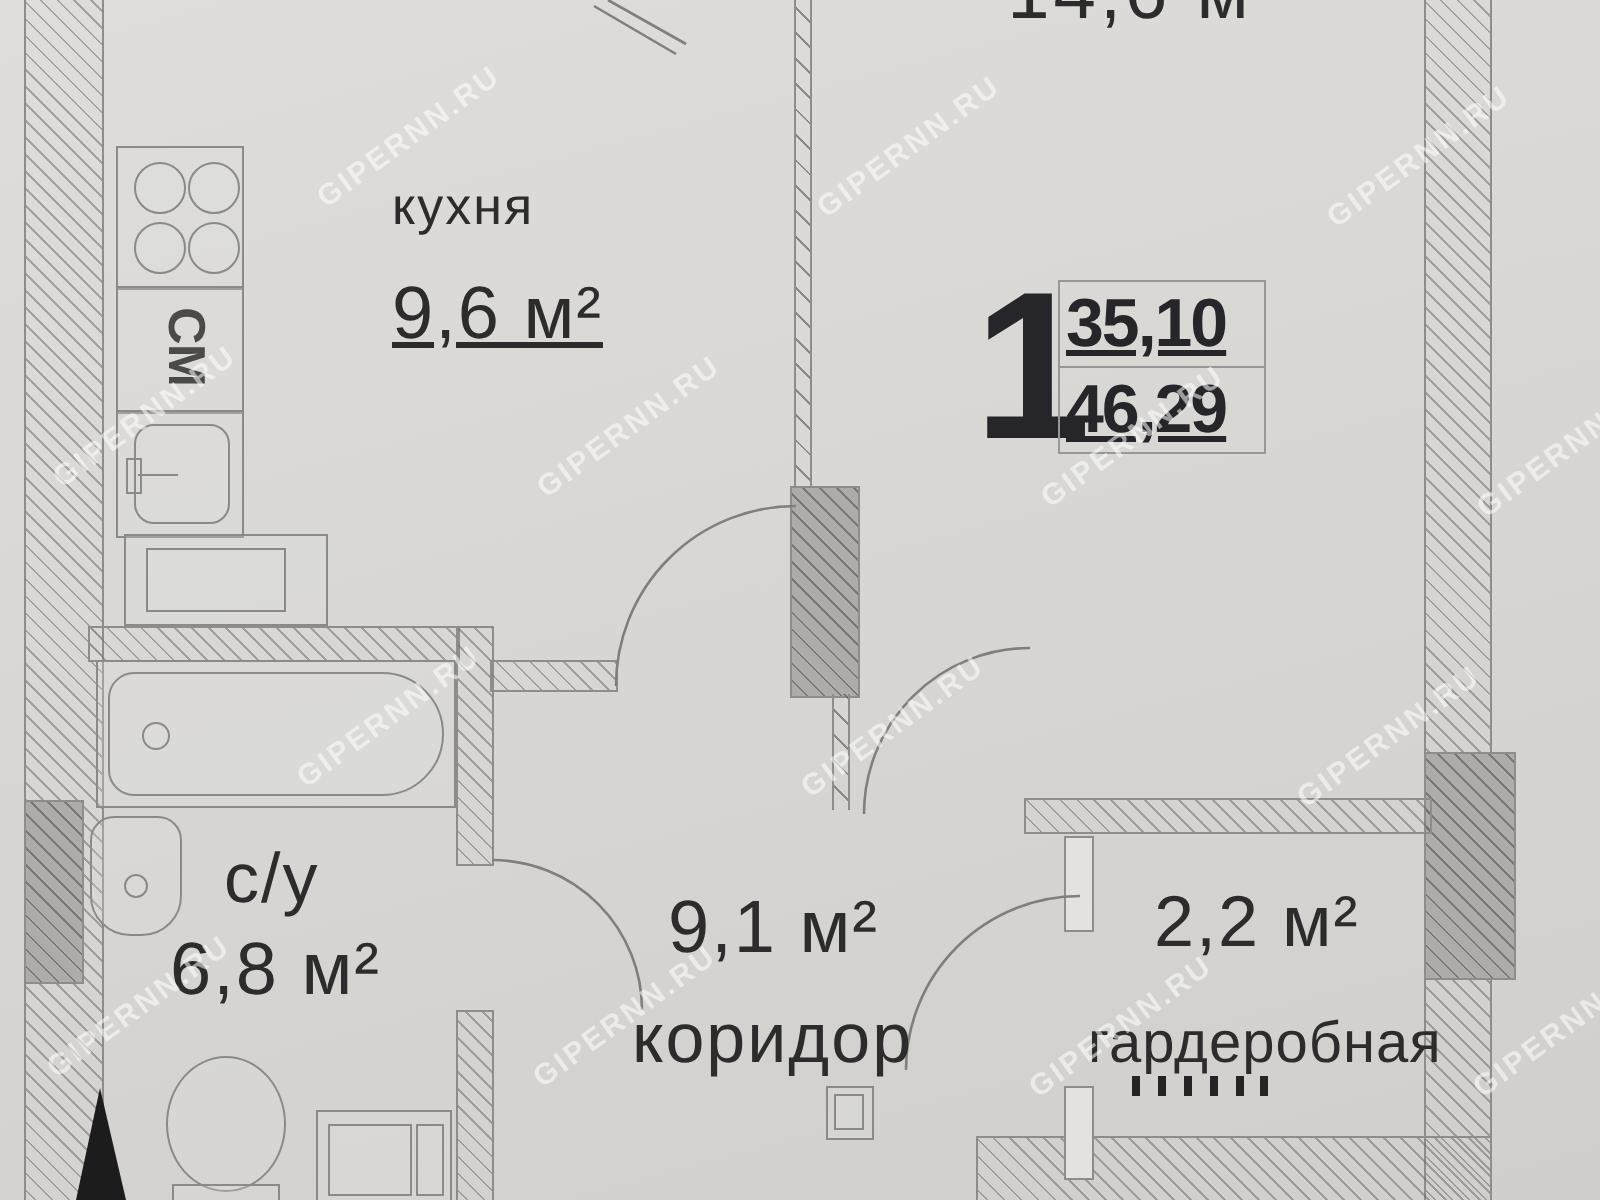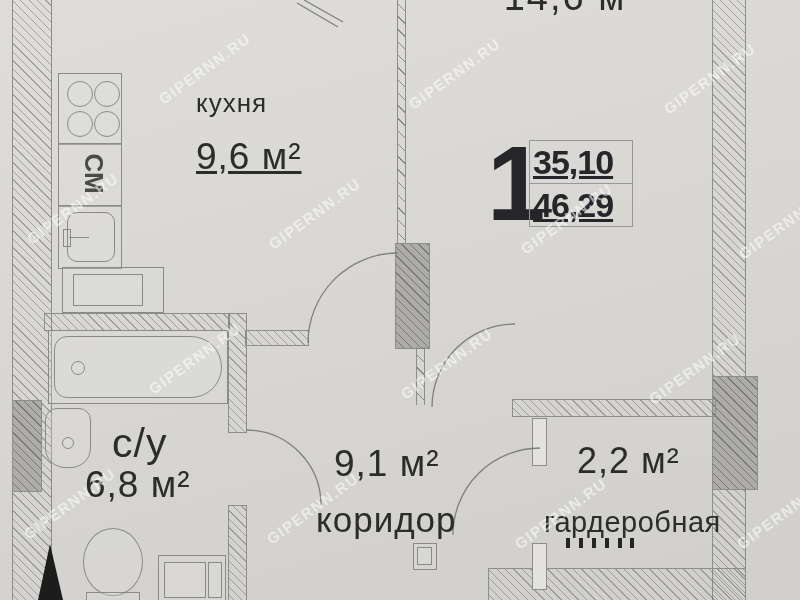--- a/index.html
+++ b/index.html
@@ -128,21 +128,21 @@
 
   <div class="lbl" style="left:196px;top:88px;font-size:26px;">кухня</div>
   <div class="lbl" style="left:196px;top:136px;font-size:37px;text-decoration:underline;">9,6 м²</div>
 
   <div class="big1" style="left:487px;top:143px;">1</div>
   <div class="area-table" style="left:529px;top:140px;">
     <div class="row">35,10</div>
     <div class="row">46,29</div>
   </div>
 
-  <div class="lbl" style="left:112px;top:420px;font-size:41px;">с/у</div>
+  <div class="lbl" style="left:112px;top:420px;font-size:35px;">с/у</div>
   <div class="lbl" style="left:85px;top:464px;font-size:37px;">6,8 м²</div>
 
   <div class="lbl" style="left:334px;top:443px;font-size:37px;">9,1 м²</div>
   <div class="lbl" style="left:316px;top:500px;font-size:35px;">коридор</div>
 
   <div class="lbl" style="left:577px;top:440px;font-size:36px;">2,2 м²</div>
   <div class="lbl" style="left:544px;top:506px;font-size:29px;letter-spacing:0.5px;text-align:right;">гардеробная</div>
 
   <div id="watermarks">
     <span class="wm">GIPERNN.RU</span>

